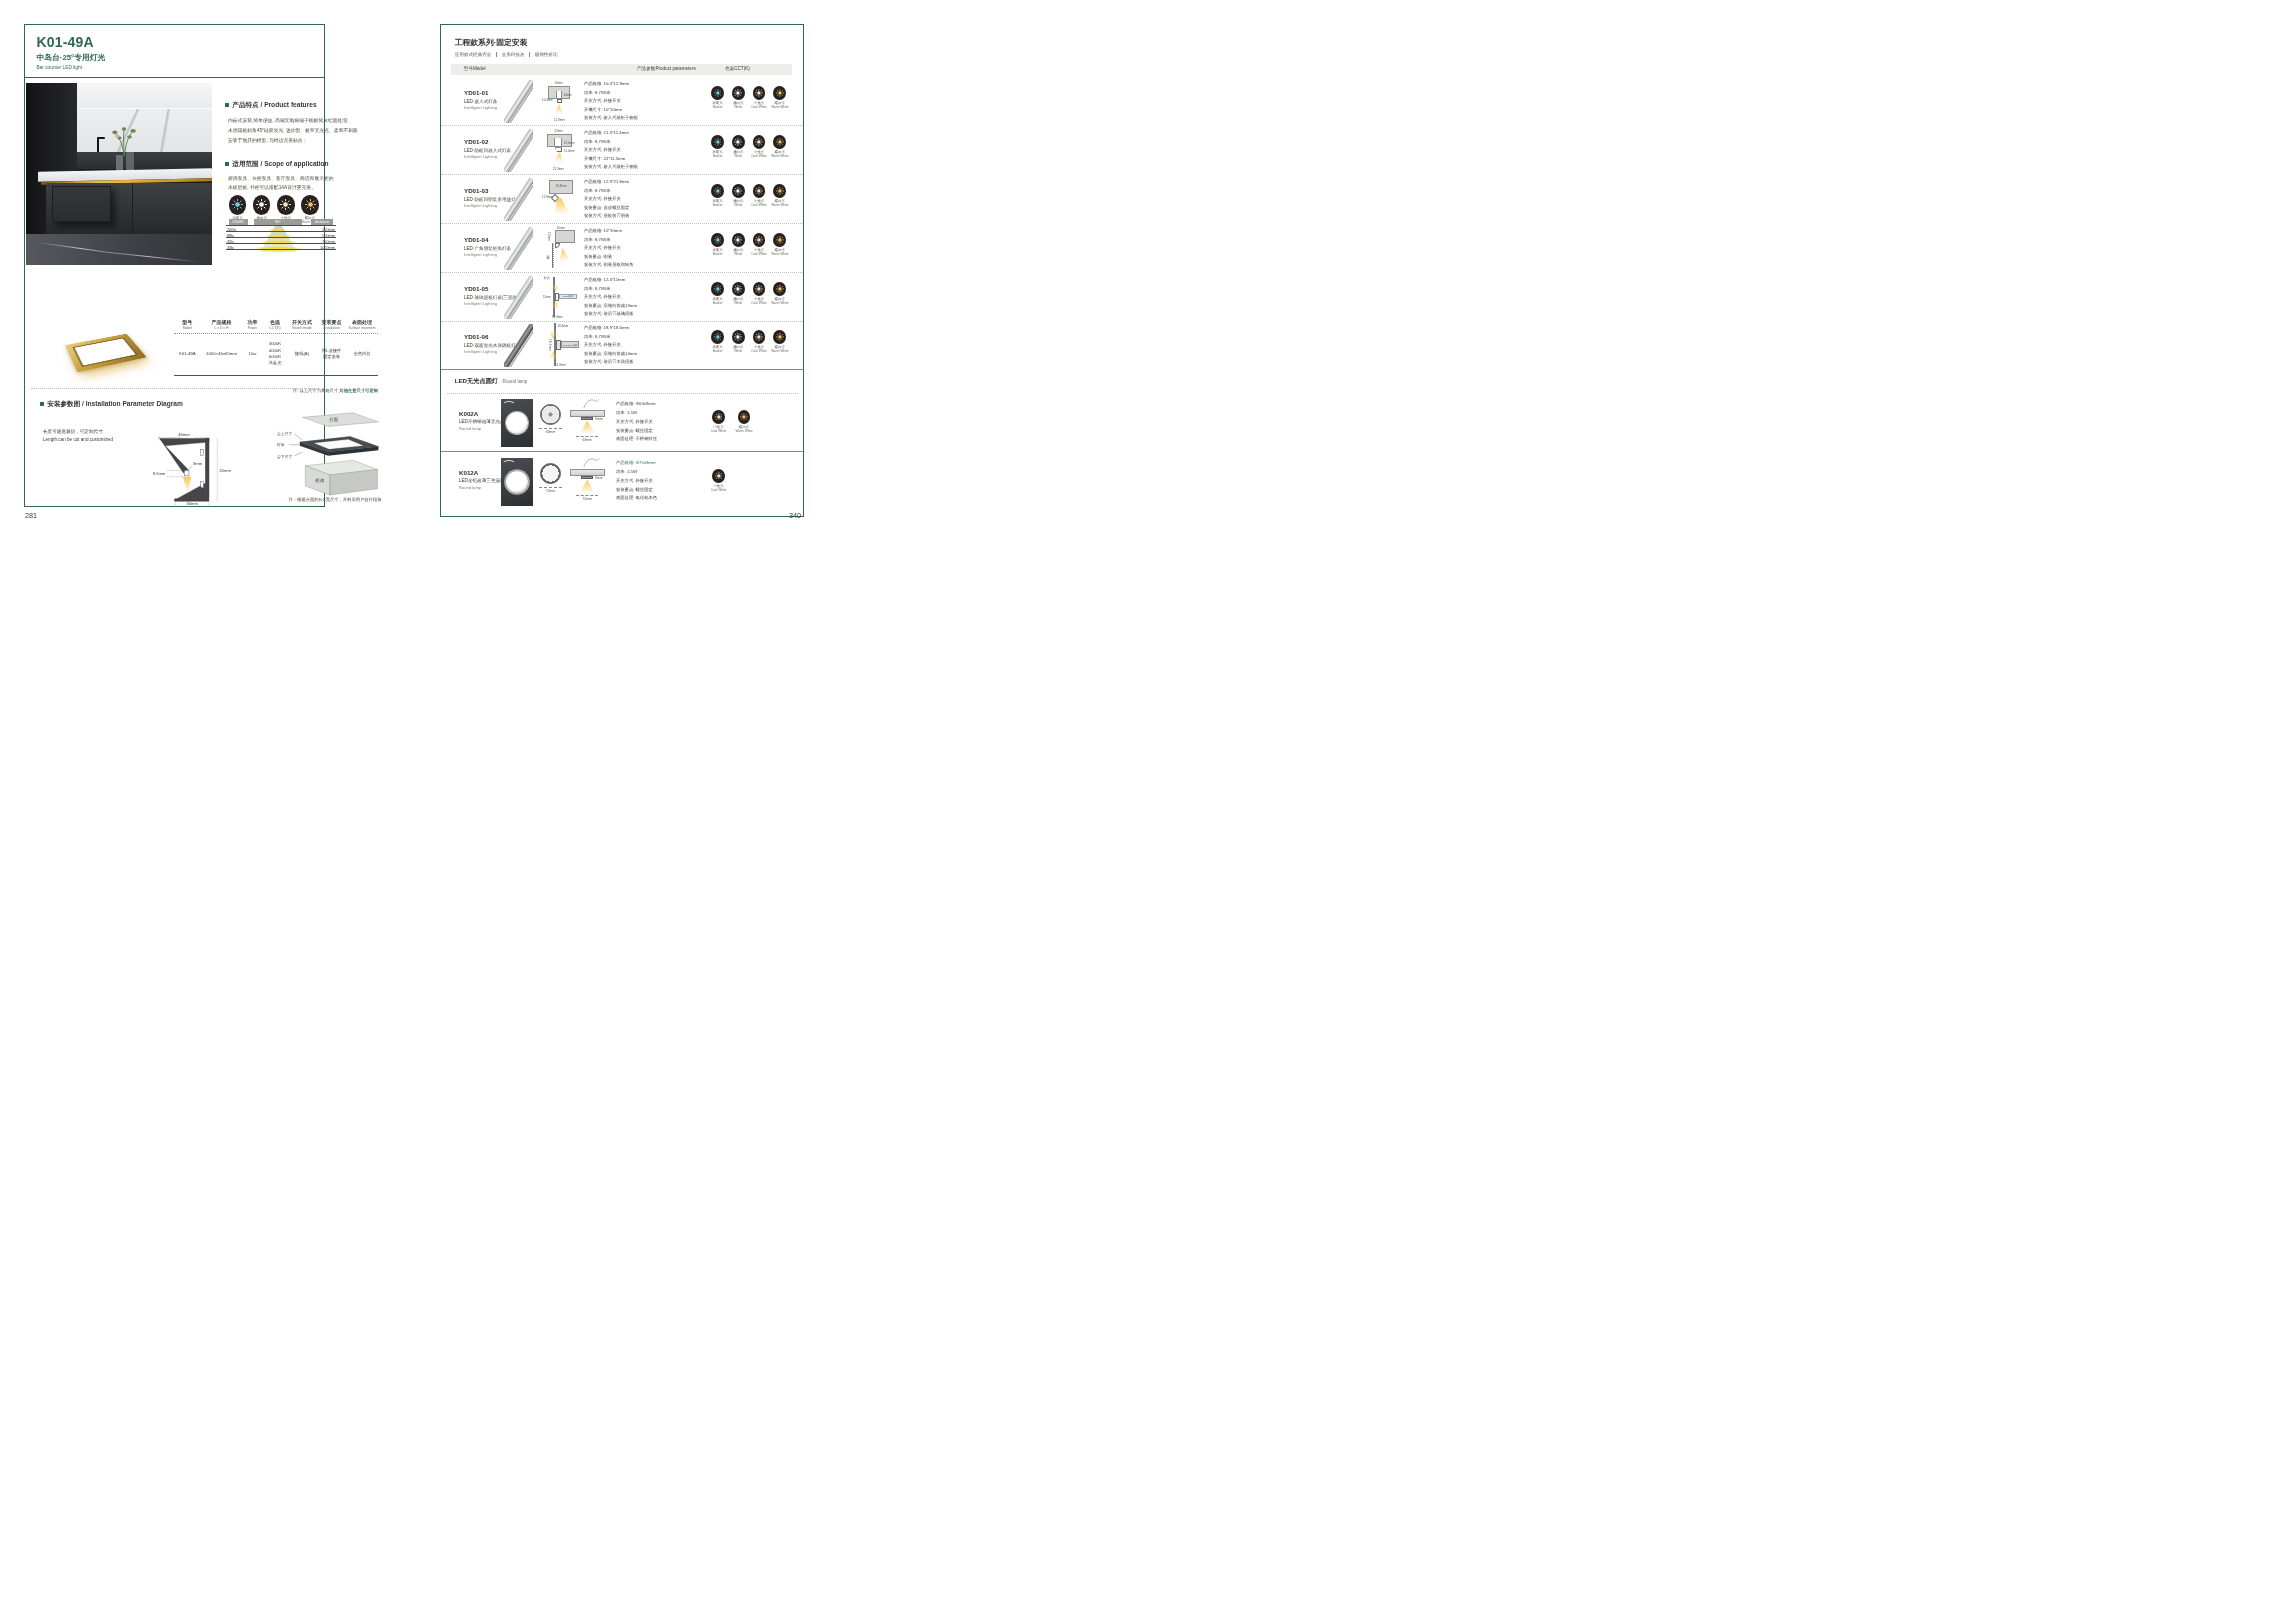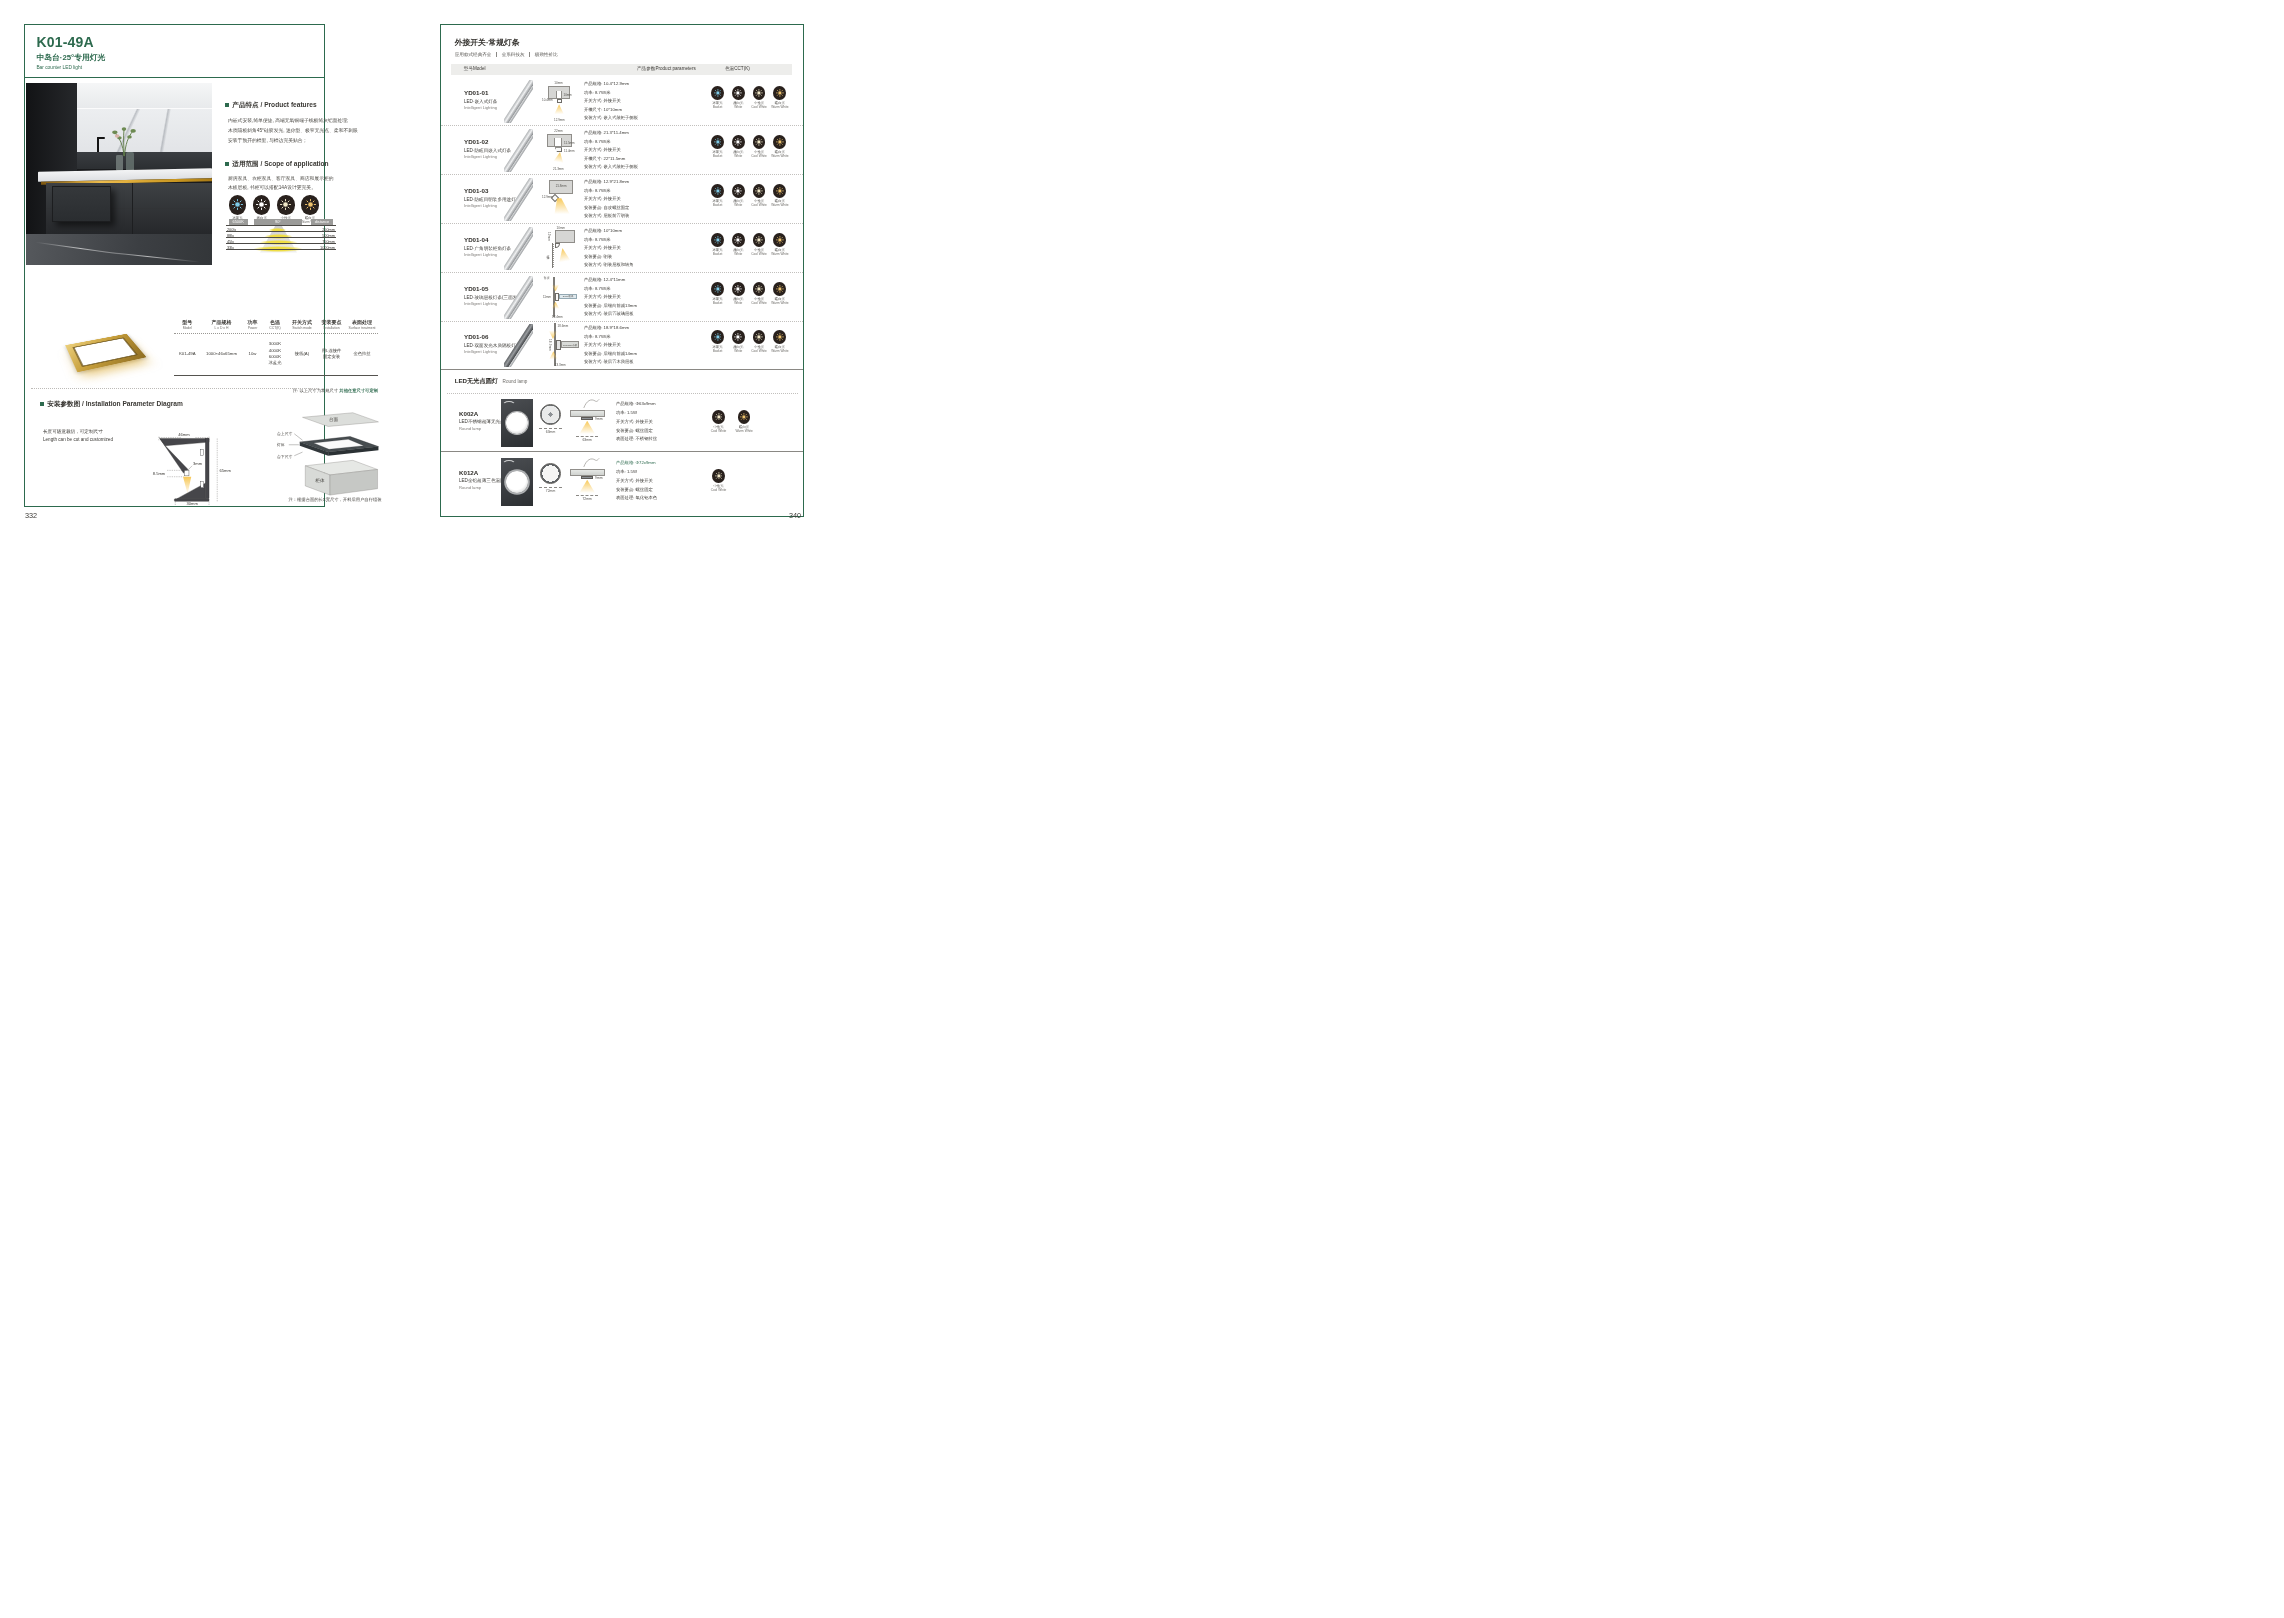--- a/index.html
+++ b/index.html
@@ -433,24 +433,24 @@
         <line x1="42" y1="52" x2="60" y2="66"></line>
           <line x1="30" y1="76" x2="52" y2="76"></line>
           <line x1="42" y1="100" x2="60" y2="92"></line>
       </g>
       <text x="4" y="54" font-size="8.5" fill="#3c3a36">台上尺寸</text>
       <text x="4" y="79" font-size="8.5" fill="#3c3a36">灯体</text>
       <text x="4" y="104" font-size="8.5" fill="#3c3a36">台下尺寸</text>
     </svg>
     <div class="exnote">注：根据台面的长X宽尺寸，开料后用户自行组装</div>
   </div>
-  <div class="pagenum" style="left:25px;top:511px">332</div>
+  <div class="pagenum" style="left:25px;top:511px">281</div>
 
   <div class="page pageR">
-    <div class="r-title">外接开关·常规灯条</div>
+    <div class="r-title">工程款系列·固定安装</div>
     <div class="r-sub">
       <span>应用款式经典齐全</span>
         <span>全系科技灰</span>
         <span>极致性价比</span>
     </div>
     <div class="hbar">
       <span class="hb-m">型号Model</span>
       <span class="hb-p">产品参数Product parameters</span>
       <span class="hb-c">色温CCT(K)</span>
     </div>

